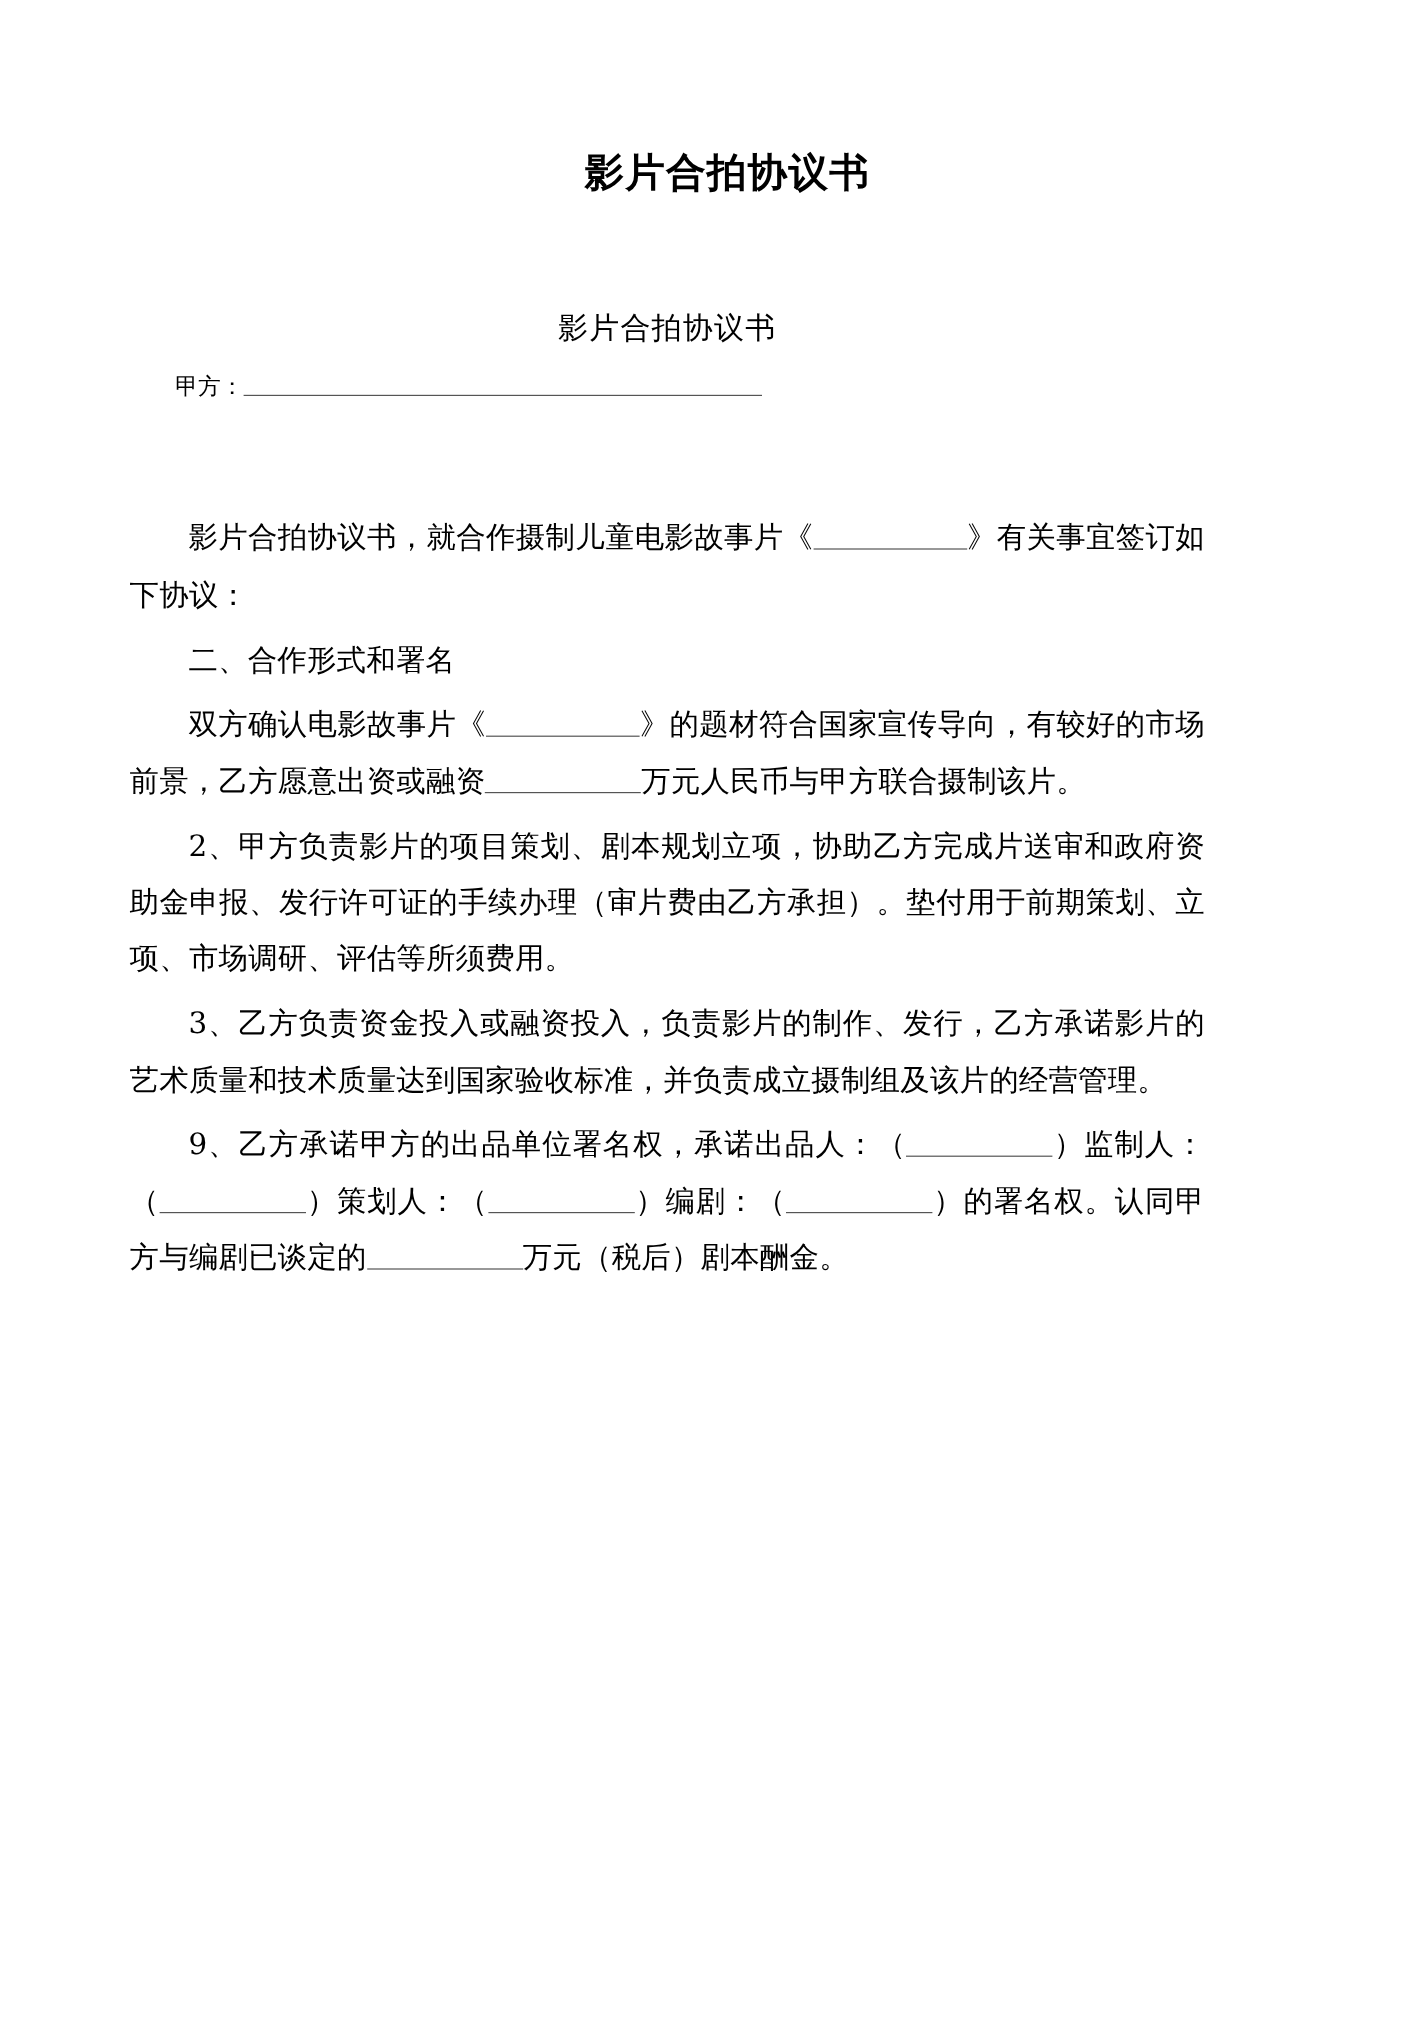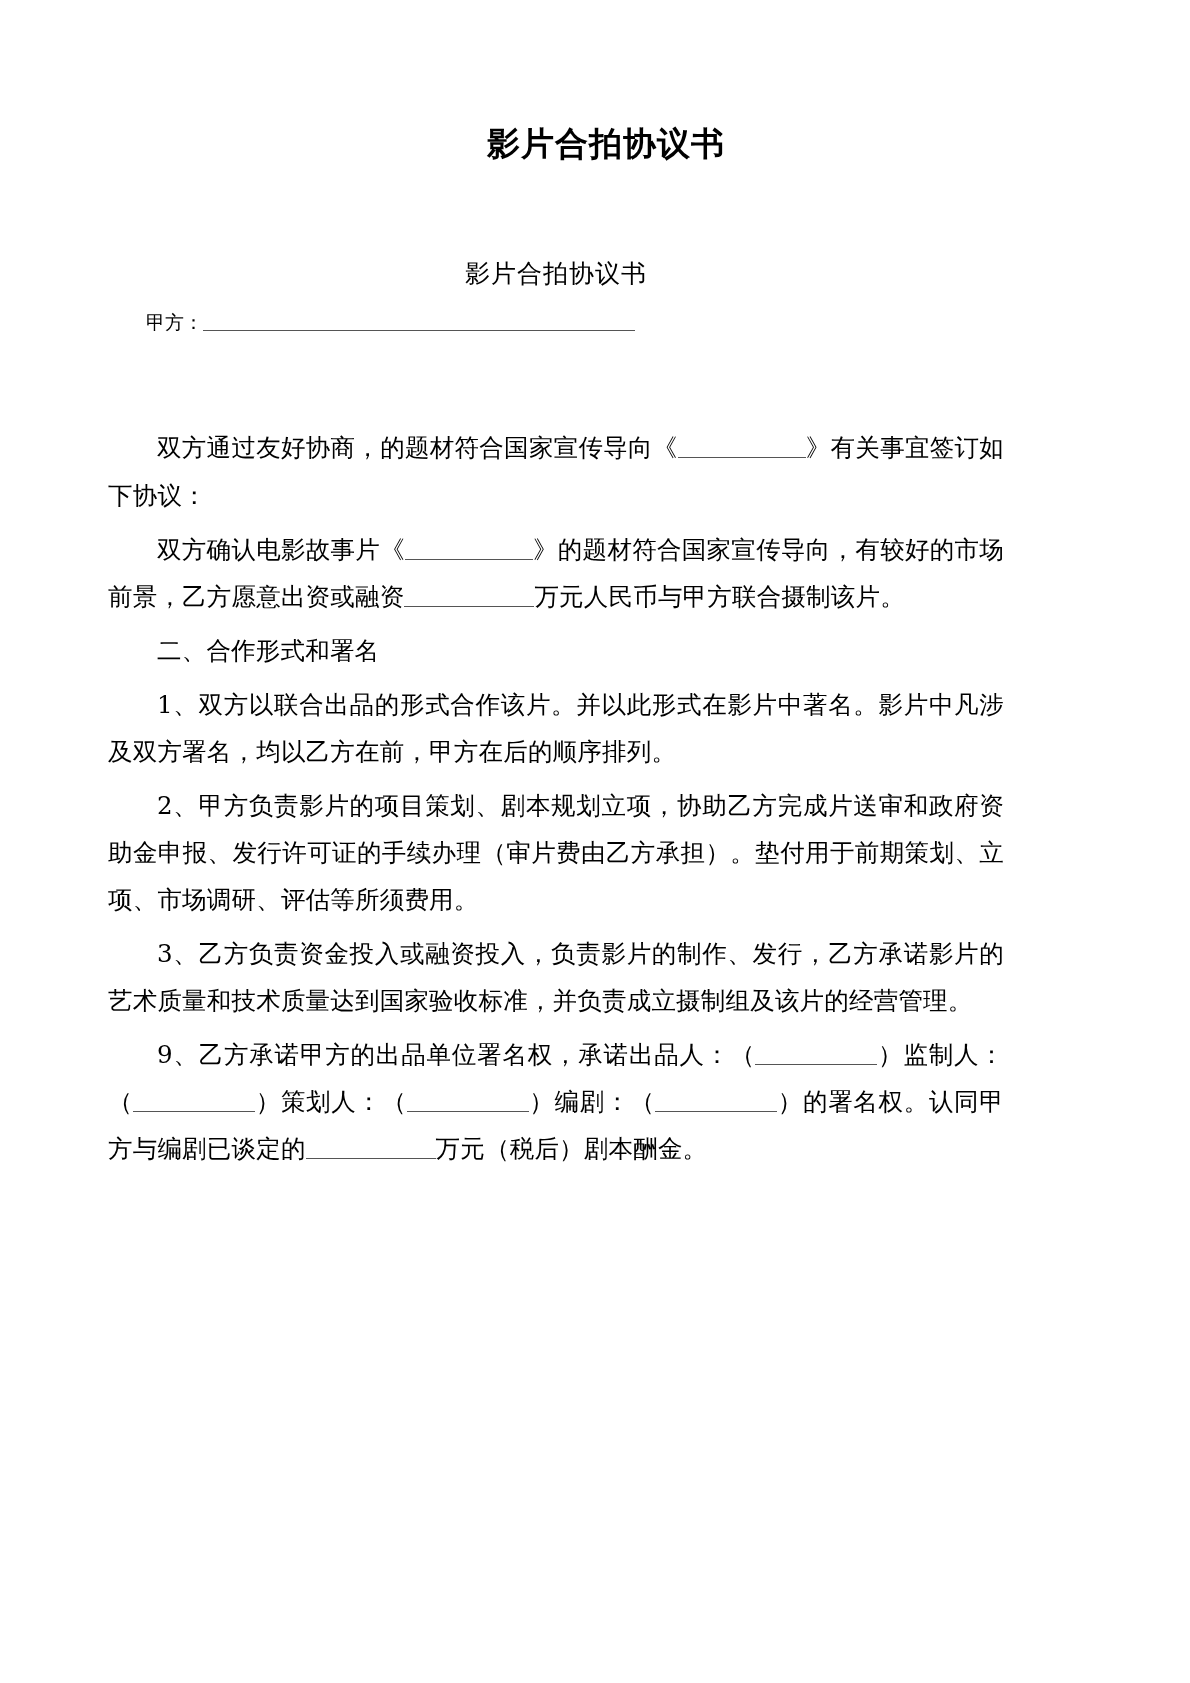--- a/index.html
+++ b/index.html
@@ -103,28 +103,27 @@
 
     <div class="subtitle">影片合拍协议书</div>
 
     <p class="field-line"><span>甲方：</span><span class="blank blank-party"></span></p>
 
     <div class="gap-party-a"></div>
 
 
     <div class="gap-party-b"></div>
 
-    <p class="para indent"><span>双方通过友好协商，的题材符合国家宣传导向《</span><span class="blank blank-title"></span><span>》有关事宜签订如下协议：</span></p>
+    <p class="para indent"><span>影片合拍协议书，就合作摄制儿童电影故事片《</span><span class="blank blank-title"></span><span>》有关事宜签订如下协议：</span></p>
 
+
+    <p class="para indent spaced-sm">二、合作形式和署名</p>
 
     <p class="para indent spaced-sm"><span>双方确认电影故事片《</span><span class="blank blank-title"></span><span>》的题材符合国家宣传导向，有较好的市场前景，乙方愿意出资或融资</span><span class="blank blank-amount"></span><span>万元人民币与甲方联合摄制该片。</span></p>
 
-    <p class="para indent spaced-sm">二、合作形式和署名</p>
-
-    <p class="para indent spaced-sm">1、双方以联合出品的形式合作该片。并以此形式在影片中著名。影片中凡涉及双方署名，均以乙方在前，甲方在后的顺序排列。</p>
 
     <p class="para indent spaced-sm">2、甲方负责影片的项目策划、剧本规划立项，协助乙方完成片送审和政府资助金申报、发行许可证的手续办理（审片费由乙方承担）。垫付用于前期策划、立项、市场调研、评估等所须费用。</p>
 
     <p class="para indent spaced-sm">3、乙方负责资金投入或融资投入，负责影片的制作、发行，乙方承诺影片的艺术质量和技术质量达到国家验收标准，并负责成立摄制组及该片的经营管理。</p>
 
     <p class="para indent spaced-sm"><span>9、乙方承诺甲方的出品单位署名权，承诺出品人：（</span><span class="blank blank-name"></span><span>）监制人：（</span><span class="blank blank-name"></span><span>）策划人：（</span><span class="blank blank-name"></span><span>）编剧：（</span><span class="blank blank-name"></span><span>）的署名权。认同甲方与编剧已谈定的</span><span class="blank blank-amount"></span><span>万元（税后）剧本酬金。</span></p>
 
   </div>
 </div>
 

